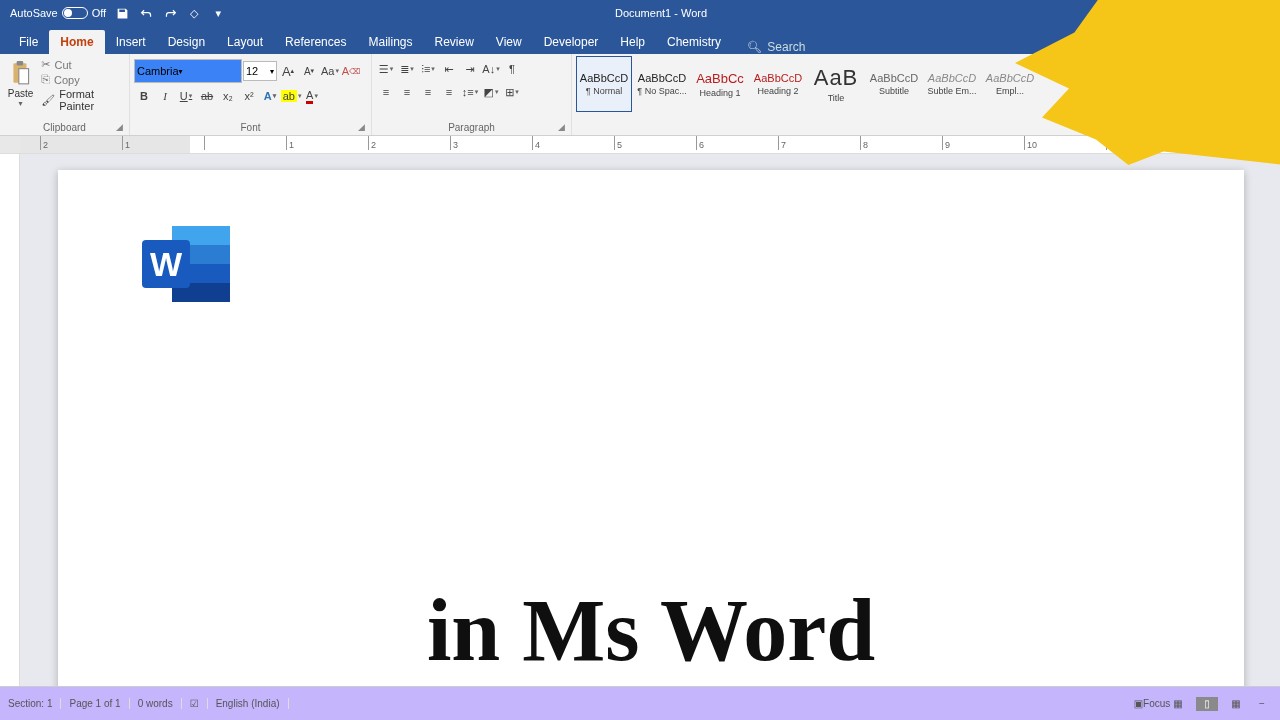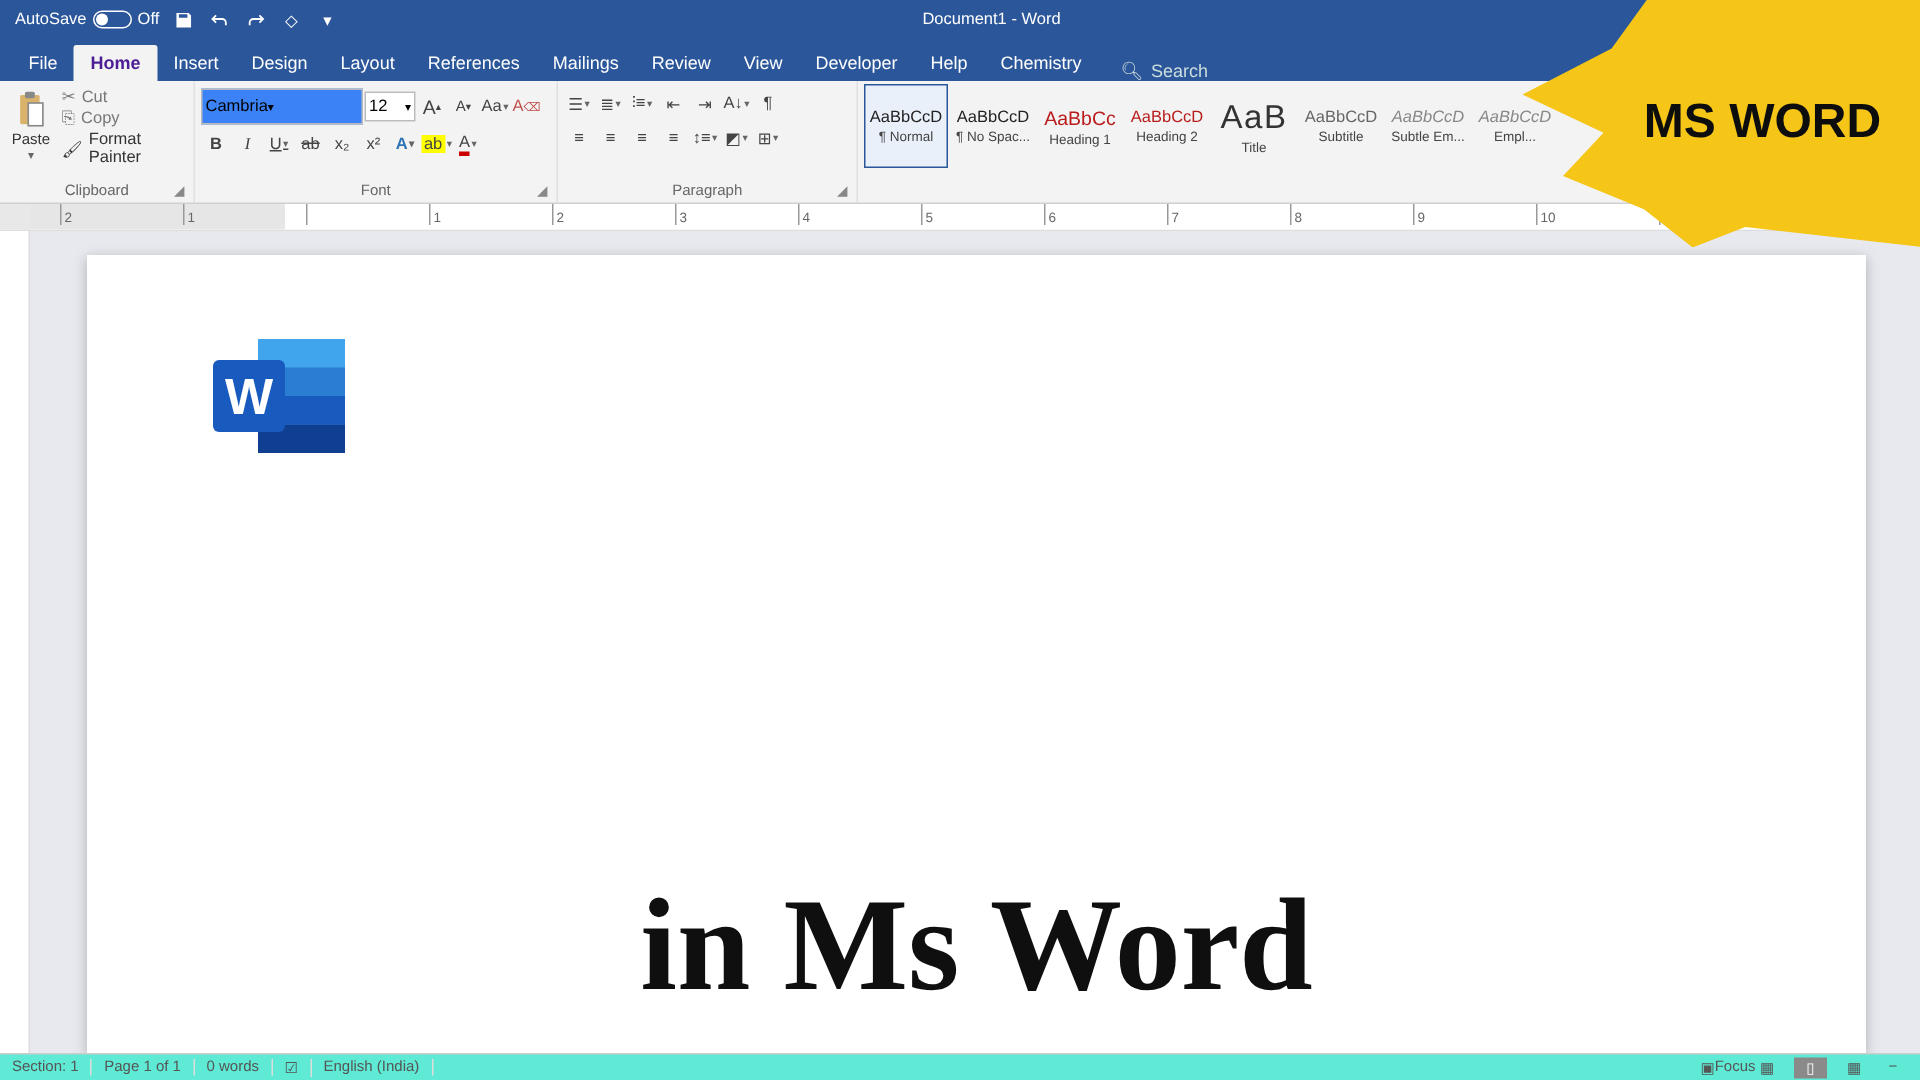--- a/index.html
+++ b/index.html
@@ -11,21 +11,21 @@
 .autosave { display: flex; align-items: center; gap: 4px; }
 .toggle { width: 26px; height: 12px; border: 1px solid #fff; border-radius: 6px; display: flex; align-items: center; padding: 0 1px; }
 .toggle-knob { width: 8px; height: 8px; background: #fff; border-radius: 50%; }
 .qat-icon { width: 16px; height: 16px; display: flex; align-items: center; justify-content: center; color: #fff; cursor: pointer; }
 .title-center { position: absolute; left: 50%; transform: translateX(-50%); padding-left: 42px; }
 
 
 .ribbon-tabs { height: 28px; background: #2b579a; display: flex; align-items: flex-end; padding-left: 8px; gap: 0; }
 .tab { color: #fff; padding: 5px 11px; font-size: 12px; cursor: pointer; }
 .tab.file { background: transparent; }
-.tab.active { background: #f3f3f3; color: #4c1d95; font-weight: 600; border-top-left-radius: 2px; border-top-right-radius: 2px; }
+.tab.active { background: #f3f3f3; color: #c2410c; font-weight: 600; border-top-left-radius: 2px; border-top-right-radius: 2px; }
 .search-box { margin-left: 15px; display: flex; align-items: center; color: #cdd; font-size: 12px; gap: 5px; }
 
 
 .ribbon { height: 82px; background: #f3f3f3; border-bottom: 1px solid #d0d0d0; display: flex; }
 .group { border-right: 1px solid #e0e0e0; display: flex; flex-direction: column; padding: 2px 4px 0 4px; }
 .group-body { flex: 1; display: flex; align-items: flex-start; }
 .group-label { text-align: center; font-size: 10px; color: #666; padding: 2px 0; position: relative; }
 .group-label .launcher { position: absolute; right: 2px; top: 2px; font-size: 9px; color: #888; }
 
 
@@ -74,21 +74,21 @@
 .page-content { flex: 1; position: relative; }
 .word-icon-big { position: absolute; top: 20px; left: 18px; width: 100px; height: 88px; }
 .main-symbol { position: absolute; top: 10px; left: 50%; transform: translateX(-50%); font-family: Georgia, "Times New Roman", serif; font-size: 320px; font-weight: 700; line-height: 1; color: #0f0f0f; white-space: nowrap; }
 .subtitle { position: absolute; top: 380px; left: 50%; transform: translateX(-50%); font-family: Georgia, "Times New Roman", serif; font-size: 88px; font-weight: 700; color: #0f0f0f; white-space: nowrap; }
 
 
 .overlay-tag { position: absolute; top: -5px; right: -5px; width: 270px; height: 170px; background: #f5c518; clip-path: polygon(32% 0, 100% 0, 100% 100%, 55% 92%, 42% 100%, 30% 85%, 10% 72%, 20% 55%, 0% 40%, 22% 22%); display: flex; align-items: center; justify-content: center; text-align: center; padding-left: 50px; }
 .overlay-text { font-family: "Times New Roman", serif; font-size: 32px; font-weight: 700; color: #0d0d0d; line-height: 1.2; }
 
 
-.statusbar { position: absolute; bottom: 0; left: 0; right: 0; height: 18px; background: #5eead4; border-top: 1px solid #ccc; display: flex; align-items: center; font-size: 10px; color: #555; }
+.statusbar { position: absolute; bottom: 0; left: 0; right: 0; height: 34px; background: #c4b5fd; border-top: 1px solid #ccc; display: flex; align-items: center; font-size: 10px; color: #555; }
 .sb-item { padding: 0 8px; border-right: 1px solid #ddd; }
 .sb-right { margin-left: auto; display: flex; align-items: center; gap: 10px; padding-right: 10px; }
 .sb-icon { width: 16px; height: 14px; display: flex; align-items: center; justify-content: center; }
 .sb-dark { background: #8a8a8a; color: #fff; width: 22px; height: 14px; }
 
 svg { display: block; }
 </style>
 </head>
 <body>
 
@@ -321,21 +321,20 @@
           <text x="30" y="56" font-family="Arial" font-size="34" font-weight="700" fill="#fff" text-anchor="middle">W</text>
         </svg>
       </div>
       <div class="subtitle">in Ms Word</div>
     </div>
   </div>
 </div>
 
 <div class="overlay-tag">
   <div class="overlay-text">
-    <div>MS WORD</div>
   </div>
 </div>
 
 <div class="statusbar">
   <div class="sb-item">Section: 1</div>
   <div class="sb-item">Page 1 of 1</div>
   <div class="sb-item">0 words</div>
   <div class="sb-item">☑</div>
   <div class="sb-item">English (India)</div>
   <div class="sb-right">

